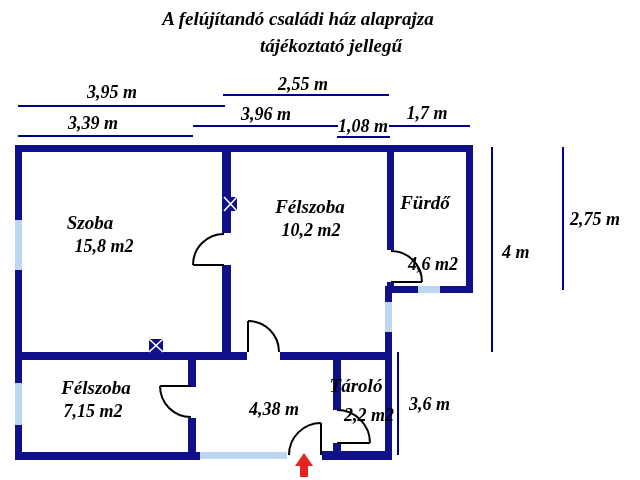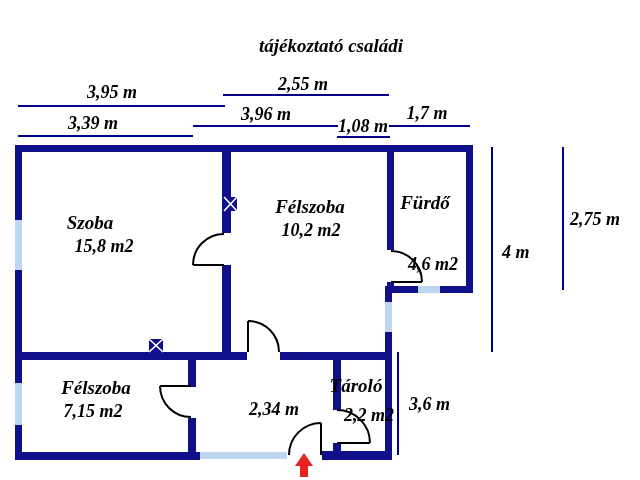--- a/index.html
+++ b/index.html
@@ -21,21 +21,22 @@
     font-size:19px;white-space:nowrap;line-height:1;color:var(--text,#000);
   }
   svg.overlay{position:absolute;left:0;top:0;pointer-events:none;}
   .doorpath{stroke:#000;stroke-width:2;fill:none;}
 </style>
 </head>
 <body>
 
 <div class="canvas">
 
-  <div class="title-line" style="left:331px;top:36px;">tájékoztató családi</div>
+  <div class="title-line" style="left:298px;top:9px;">A felújítandó családi ház alaprajza</div>
+  <div class="title-line" style="left:331px;top:36px;">tájékoztató jellegű</div>
 
   <div class="dline" style="left:18px;top:105px;width:207px;height:2px;"></div>
   <div class="dline" style="left:223px;top:94px;width:166px;height:2px;"></div>
   <div class="dline" style="left:18px;top:135px;width:175px;height:2px;"></div>
   <div class="dline" style="left:193px;top:125px;width:145px;height:2px;"></div>
   <div class="dline" style="left:337px;top:136px;width:53px;height:2px;"></div>
   <div class="dline" style="left:389px;top:125px;width:81px;height:2px;"></div>
 
   <div class="dline" style="left:491px;top:147px;width:2px;height:205px;"></div>
   <div class="dline" style="left:562px;top:147px;width:2px;height:143px;"></div>
@@ -117,18 +118,18 @@
 
   <div class="lbl c room" style="left:310px;top:197px;">Félszoba</div>
   <div class="lbl c" style="left:311px;top:221px;">10,2 m2</div>
 
   <div class="lbl c room" style="left:425px;top:193px;">Fürdő</div>
   <div class="lbl c" style="left:433px;top:219px;margin-top:36px;">4,6 m2</div>
 
   <div class="lbl c room" style="left:96px;top:378px;">Félszoba</div>
   <div class="lbl c" style="left:93px;top:402px;">7,15 m2</div>
 
-  <div class="lbl c" style="left:274px;top:400px;">2,34 m</div>
+  <div class="lbl c" style="left:274px;top:400px;">4,38 m</div>
 
   <div class="lbl c room" style="left:356px;top:376px;">Tároló</div>
   <div class="lbl c" style="left:369px;top:406px;font-style:italic;">2,2 m2</div>
 
 </div>
 
 </body></html>

